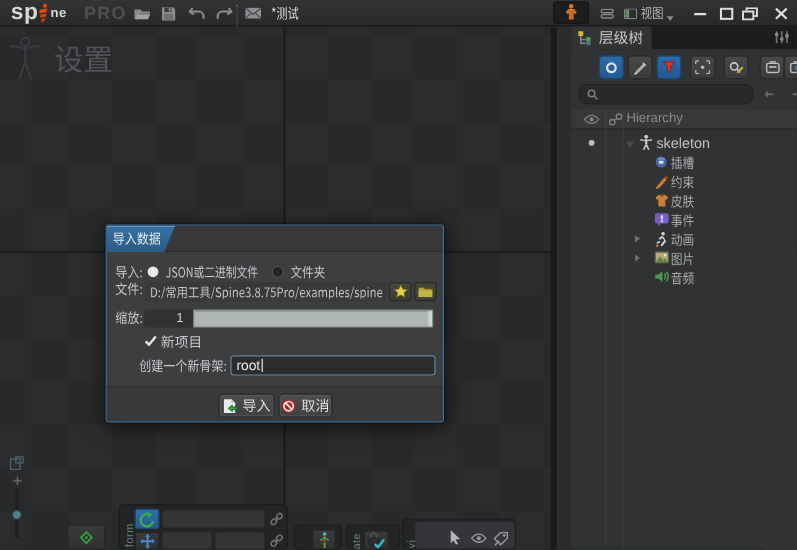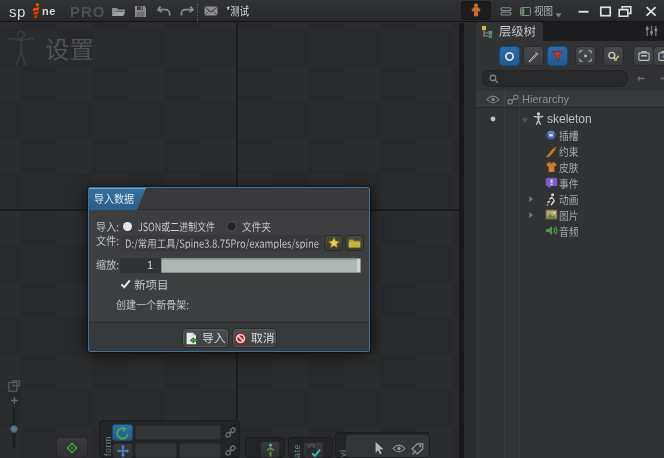--- a/index.html
+++ b/index.html
@@ -7,21 +7,21 @@
   font-family:"Liberation Sans","DejaVu Sans",sans-serif; }
 #stage { position:relative; width:664px; height:458px; overflow:hidden; }
 .abs { position:absolute; }
 svg { display:block; }
 .ct { display:block; }
 
 
 #topbar { position:absolute; left:0; top:0; width:664px; height:22px;
   background:linear-gradient(#323335,#28292b); border-bottom:1px solid #141416; }
 #topbar .abs { top:0; height:22px; display:flex; align-items:center; }
-#logo-spine { color:#d6d8da; font-size:15px; font-weight:normal; letter-spacing:0.5px; }
+#logo-spine { color:#d6d8da; font-size:19px; font-weight:bold; letter-spacing:0.5px; }
 #logo-pro { color:#4e5052; font-size:15px; font-weight:bold; letter-spacing:1px; }
 .tb-sep { left:197px; width:1px; height:14px; top:4px !important;
   border-left:1px dotted #5a5c5e; }
 #project-title { color:#e2e4e6; font-size:12px; }
 .winbtn { justify-content:center; width:15px; }
 #char-btn { background:#1d1d1f; border-radius:3px; border:1px solid #161618;
   width:30px; justify-content:center; height:19px !important; top:1px !important; }
 #view-label { color:#b6b8ba; }
 
 
@@ -666,20 +666,24 @@
       <span class="dlg-label" style="left:45px;top:69px">
           <svg class="ct" role="img" width="34.5" height="11.5" viewBox="0 -880 3000 1000" aria-label="新项目">
             <path fill="currentColor" d="M360 -213C390 -163 426 -95 442 -51L495 -83C480 -125 444 -190 411 -240ZM135 -235C115 -174 82 -112 41 -68C56 -59 82 -40 94 -30C133 -77 173 -150 196 -220ZM553 -744V-400C553 -267 545 -95 460 25C476 34 506 57 518 71C610 -59 623 -256 623 -400V-432H775V75H848V-432H958V-502H623V-694C729 -710 843 -736 927 -767L866 -822C794 -792 665 -762 553 -744ZM214 -827C230 -799 246 -765 258 -735H61V-672H503V-735H336C323 -768 301 -811 282 -844ZM377 -667C365 -621 342 -553 323 -507H46V-443H251V-339H50V-273H251V-18C251 -8 249 -5 239 -5C228 -4 197 -4 162 -5C172 13 182 41 184 59C233 59 267 58 290 47C313 36 320 18 320 -17V-273H507V-339H320V-443H519V-507H391C410 -549 429 -603 447 -652ZM126 -651C146 -606 161 -546 165 -507L230 -525C225 -563 208 -622 187 -665Z M1618 -500V-289C1618 -184 1591 -56 1319 19C1335 34 1357 61 1366 77C1649 -12 1693 -158 1693 -289V-500ZM1689 -91C1766 -41 1864 31 1911 79L1961 26C1913 -21 1813 -90 1736 -138ZM1029 -184 1048 -106C1140 -137 1262 -179 1379 -219L1369 -284L1247 -247V-650H1363V-722H1046V-650H1172V-225ZM1417 -624V-153H1490V-556H1816V-155H1891V-624H1655C1670 -655 1686 -692 1702 -728H1957V-796H1381V-728H1613C1603 -694 1591 -656 1578 -624Z M2233 -470H2759V-305H2233ZM2233 -542V-704H2759V-542ZM2233 -233H2759V-67H2233ZM2158 -778V74H2233V6H2759V74H2837V-778Z"></path>
           </svg>
         </span>
       <span class="dlg-label" style="left:27px;top:89px">
           <svg class="ct" role="img" width="73.0" height="11.5" viewBox="0 -880 7278 1000" preserveAspectRatio="none" aria-label="创建一个新骨架:">
             <path fill="currentColor" d="M838 -824V-20C838 -1 831 5 812 6C792 6 729 7 659 5C670 25 682 57 686 76C779 77 834 75 867 64C899 51 913 30 913 -20V-824ZM643 -724V-168H715V-724ZM142 -474V-45C142 44 172 65 269 65C290 65 432 65 455 65C544 65 566 26 576 -112C555 -117 526 -128 509 -141C504 -22 497 0 450 0C419 0 300 0 275 0C224 0 216 -7 216 -45V-407H432C424 -286 415 -237 403 -223C396 -214 388 -213 374 -213C360 -213 325 -214 288 -218C298 -199 306 -173 307 -153C347 -150 386 -151 406 -152C431 -155 448 -161 463 -178C486 -203 497 -271 506 -444C507 -454 507 -474 507 -474ZM313 -838C260 -709 154 -571 27 -480C44 -468 70 -443 82 -428C181 -504 266 -604 330 -713C409 -627 496 -524 540 -457L595 -507C547 -578 446 -689 362 -774L383 -818Z M1394 -755V-695H1581V-620H1330V-561H1581V-483H1387V-422H1581V-345H1379V-288H1581V-209H1337V-149H1581V-49H1652V-149H1937V-209H1652V-288H1899V-345H1652V-422H1876V-561H1945V-620H1876V-755H1652V-840H1581V-755ZM1652 -561H1809V-483H1652ZM1652 -620V-695H1809V-620ZM1097 -393C1097 -404 1120 -417 1135 -425H1258C1246 -336 1226 -259 1200 -193C1173 -233 1151 -283 1134 -343L1078 -322C1102 -241 1132 -177 1169 -126C1134 -60 1089 -8 1037 30C1053 40 1081 66 1092 80C1140 43 1183 -7 1218 -70C1323 30 1469 55 1653 55H1933C1937 35 1951 2 1962 -14C1911 -13 1694 -13 1654 -13C1485 -13 1347 -35 1249 -132C1290 -225 1319 -342 1334 -483L1292 -493L1278 -492H1192C1242 -567 1293 -661 1338 -758L1290 -789L1266 -778H1064V-711H1237C1197 -622 1147 -540 1129 -515C1109 -483 1084 -458 1066 -454C1076 -439 1091 -408 1097 -393Z M2044 -431V-349H2960V-431Z M3460 -546V79H3538V-546ZM3506 -841C3406 -674 3224 -528 3035 -446C3056 -428 3078 -399 3091 -377C3245 -452 3393 -568 3501 -706C3634 -550 3766 -454 3914 -376C3926 -400 3949 -428 3969 -444C3815 -519 3673 -613 3545 -766L3573 -810Z M4360 -213C4390 -163 4426 -95 4442 -51L4495 -83C4480 -125 4444 -190 4411 -240ZM4135 -235C4115 -174 4082 -112 4041 -68C4056 -59 4082 -40 4094 -30C4133 -77 4173 -150 4196 -220ZM4553 -744V-400C4553 -267 4545 -95 4460 25C4476 34 4506 57 4518 71C4610 -59 4623 -256 4623 -400V-432H4775V75H4848V-432H4958V-502H4623V-694C4729 -710 4843 -736 4927 -767L4866 -822C4794 -792 4665 -762 4553 -744ZM4214 -827C4230 -799 4246 -765 4258 -735H4061V-672H4503V-735H4336C4323 -768 4301 -811 4282 -844ZM4377 -667C4365 -621 4342 -553 4323 -507H4046V-443H4251V-339H4050V-273H4251V-18C4251 -8 4249 -5 4239 -5C4228 -4 4197 -4 4162 -5C4172 13 4182 41 4184 59C4233 59 4267 58 4290 47C4313 36 4320 18 4320 -17V-273H4507V-339H4320V-443H4519V-507H4391C4410 -549 4429 -603 4447 -652ZM4126 -651C4146 -606 4161 -546 4165 -507L4230 -525C4225 -563 4208 -622 4187 -665Z M5219 -797V-538H5079V-346H5148V-472H5849V-346H5921V-538H5780V-797ZM5291 -538V-622H5495V-538ZM5705 -538H5562V-674H5291V-737H5705ZM5719 -349V-273H5280V-349ZM5209 -410V80H5280V-80H5719V0C5719 13 5714 17 5699 18C5684 19 5630 20 5572 18C5582 35 5592 61 5595 80C5672 80 5722 79 5753 69C5782 59 5791 40 5791 1V-410ZM5280 -217H5719V-138H5280Z M6631 -693H6837V-485H6631ZM6560 -759V-418H6912V-759ZM6459 -394V-297H6061V-230H6404C6317 -132 6172 -43 6039 1C6056 16 6078 44 6089 62C6221 12 6366 -85 6459 -196V81H6537V-190C6630 -83 6771 7 6906 54C6918 35 6940 6 6957 -9C6818 -49 6675 -132 6589 -230H6928V-297H6537V-394ZM6214 -839C6213 -802 6211 -768 6208 -735H6055V-668H6199C6180 -558 6137 -475 6036 -422C6052 -410 6073 -383 6083 -366C6201 -430 6250 -533 6272 -668H6412C6403 -539 6393 -488 6379 -472C6371 -464 6363 -462 6350 -463C6335 -463 6300 -463 6262 -467C6273 -449 6280 -420 6282 -400C6322 -398 6361 -398 6382 -400C6407 -402 6424 -408 6440 -425C6463 -453 6474 -524 6486 -704C6487 -714 6488 -735 6488 -735H6281C6284 -768 6286 -803 6288 -839Z M7139 -390C7175 -390 7205 -418 7205 -460C7205 -501 7175 -530 7139 -530C7102 -530 7073 -501 7073 -460C7073 -418 7102 -390 7139 -390ZM7139 13C7175 13 7205 -15 7205 -56C7205 -98 7175 -126 7139 -126C7102 -126 7073 -98 7073 -56C7073 -15 7102 13 7139 13Z"></path>
           </svg>
         </span>
+      <div id="dlg-input">
+          <span>root</span>
+          <span class="caret-bar"></span>
+        </div>
       <div class="dbtn" style="left:94px;width:45px">
           <svg width="13" height="13" viewBox="0 0 13 13">
             <path d="M1.6 0.8h6.2L11 3.6V12.2H1.6z" fill="#e8eaec"></path>
             <path d="M7.8 0.8 11 3.6H7.8z" fill="#b8babc"></path>
             <path d="M12.6 7.2 8.6 7.2 8.6 5.6 5.2 8.3 8.6 11 8.6 9.4 12.6 9.4z" fill="#2faa3a" stroke="#14581c" stroke-width="0.7"></path>
           </svg>
           <svg class="ct" role="img" width="23.6" height="11.8" viewBox="0 -880 2000 1000" aria-label="导入">
             <path fill="currentColor" d="M211 -182C274 -130 345 -53 374 -1L430 -51C399 -100 331 -170 270 -221H648V-11C648 4 642 9 622 10C603 10 531 11 457 9C468 28 480 56 484 76C580 76 641 76 677 65C713 55 725 35 725 -9V-221H944V-291H725V-369H648V-291H62V-221H256ZM135 -770V-508C135 -414 185 -394 350 -394C387 -394 709 -394 749 -394C875 -394 908 -418 921 -521C898 -524 868 -533 848 -544C840 -470 826 -456 744 -456C674 -456 397 -456 344 -456C233 -456 213 -467 213 -509V-562H826V-800H135ZM213 -734H752V-629H213Z M1295 -755C1361 -709 1412 -653 1456 -591C1391 -306 1266 -103 1041 13C1061 27 1096 58 1110 73C1313 -45 1441 -229 1517 -491C1627 -289 1698 -58 1927 70C1931 46 1951 6 1964 -15C1631 -214 1661 -590 1341 -819Z"></path>
           </svg>
         </div>

